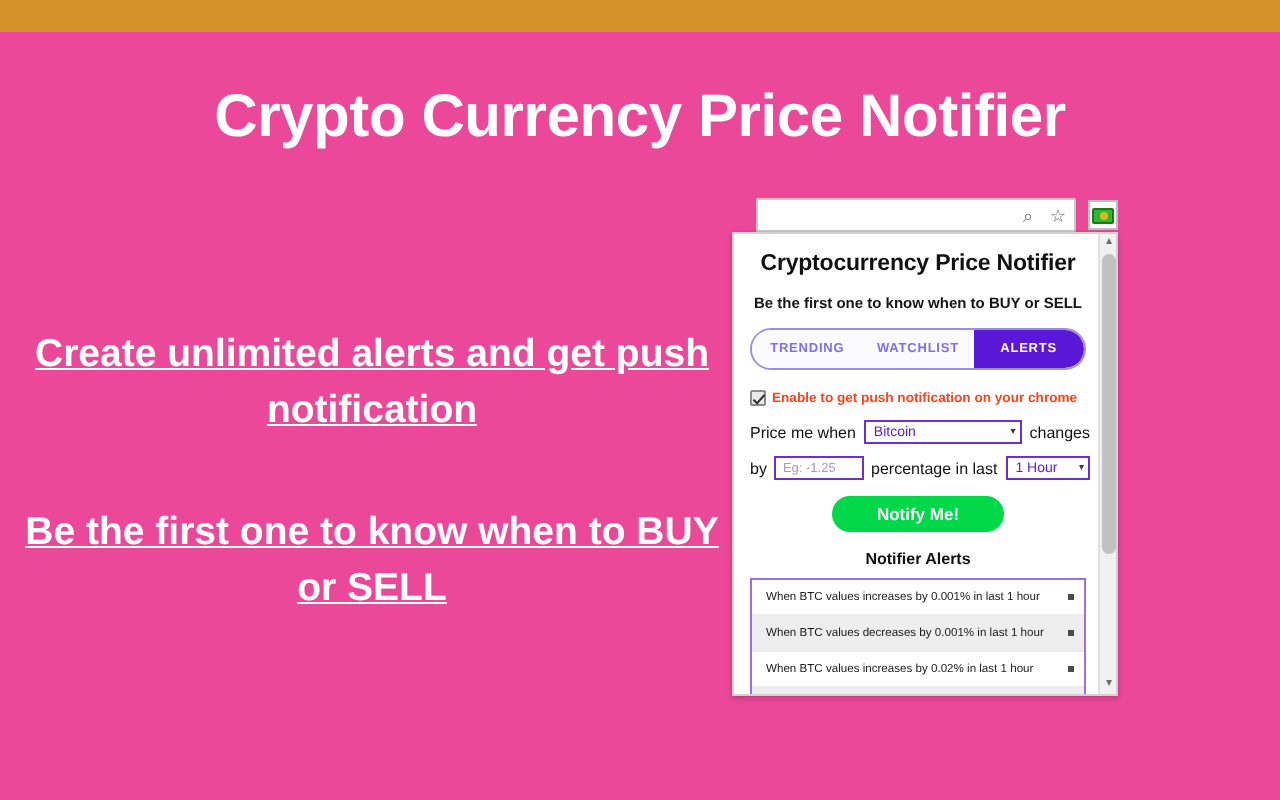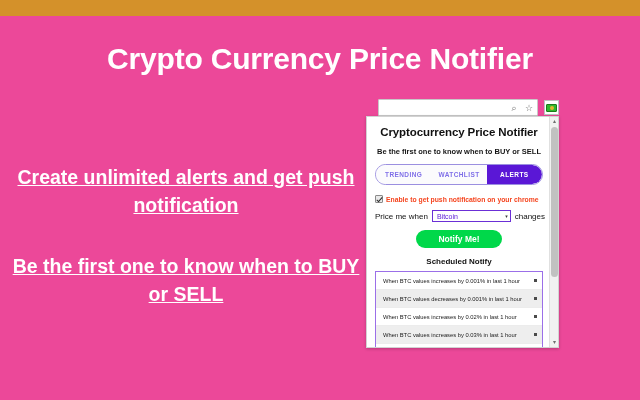--- a/index.html
+++ b/index.html
@@ -389,26 +389,35 @@
 
       <div class="formrow">
         <span class="txt">Price me when</span>
         <span class="sel coin">
           <span class="val">Bitcoin</span>
           <span class="caret">▾</span>
         </span>
         <span class="txt">changes</span>
       </div>
 
+      <div class="formrow">
+        <span class="txt">by</span>
+        <span class="numinput">Eg: -1.25</span>
+        <span class="txt">percentage in last</span>
+        <span class="sel period">
+          <span class="val">1 Hour</span>
+          <span class="caret">▾</span>
+        </span>
+      </div>
 
       <div class="notify-wrap">
         <button class="notify-btn">Notify Me!</button>
       </div>
 
-      <div class="sched-title">Scheduled Notify</div>
+      <div class="sched-title">Notifier Alerts</div>
 
       <div class="alert-list">
         <div class="alert-row">
           <span class="atext">When BTC values increases by 0.001% in last 1 hour</span>
           <span class="dot"></span>
         </div>
         <div class="alert-row">
           <span class="atext">When BTC values decreases by 0.001% in last 1 hour</span>
           <span class="dot"></span>
         </div>

